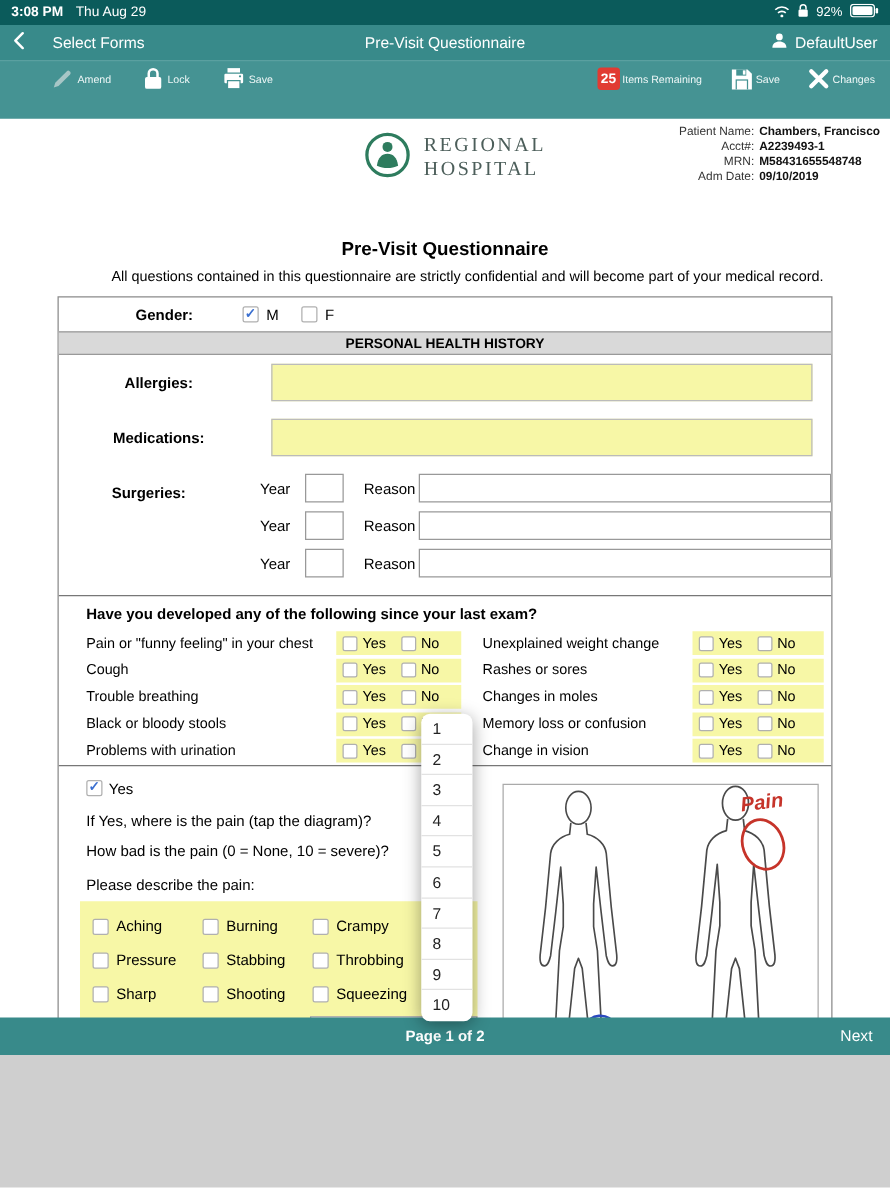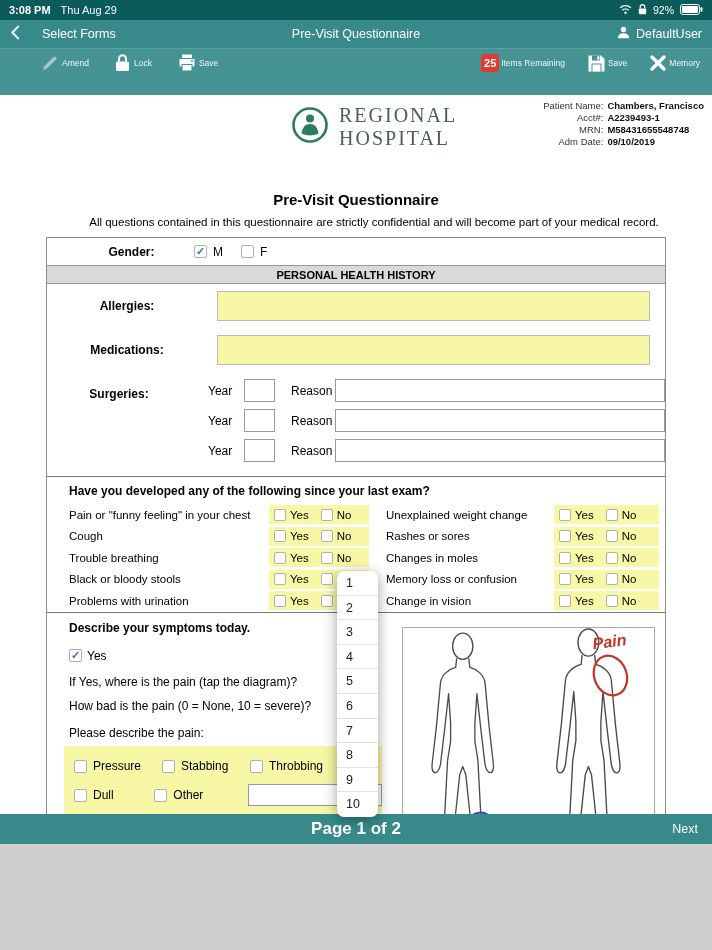--- a/index.html
+++ b/index.html
@@ -23,21 +23,21 @@
   .toolbar { height:47px; background:#459393; border-top:1px solid #5aa0a0; display:flex; align-items:flex-start; padding:4px 12px 0; }
   .tb-left { display:flex; gap:24px;margin-left:28px; }
   .tb-right { margin-left:auto; display:flex; gap:22px; }
   .tb-btn { display:flex; flex-direction:row; align-items:center; gap:2px; color:#eef7f7; font-size:8.5px; min-width:40px; cursor:pointer; }
   .tb-btn .ic { height:20px; display:flex; align-items:center; justify-content:center; }
   .badge { width:18px; height:18px; background:#e13b32; color:#fff; font-size:11px; font-weight:bold; display:flex; align-items:center; justify-content:center; border-radius:3px; }
 
   
   .header-row { position:relative; height:72px; }
   .logo { position:absolute; left:290px; top:9px; display:flex; align-items:center; gap:9px; }
-  .logo-text { font-family:"Liberation Serif", serif; font-size:20px; letter-spacing:2px; color:#4c5e5a; line-height:1.15; }
+  .logo-text { font-family:"Liberation Serif", serif; font-size:16px; letter-spacing:2px; color:#4c5e5a; line-height:1.15; }
   .patient { position:absolute; right:8px; top:5px; font-size:9.5px; color:#111; }
   .prow { display:flex; line-height:12px; }
   .plabel { width:72px; text-align:right; margin-right:4px; color:#333; }
   .pval { font-weight:bold; }
 
   
   .page-title { text-align:center; font-size:15px; font-weight:bold; margin-top:24px; }
   .confidential { text-align:center; font-size:11.5px; margin-top:8px;padding-left:36px; }
 
   
@@ -90,21 +90,21 @@
   .ann-red-text { fill:#c6342a; font-size:16px; font-style:italic; font-weight:bold; }
   .ann-blue-text { fill:#2b48c0; font-size:14px; font-style:italic; font-weight:bold; }
 
   
   .dropdown { position:absolute; left:337px; top:571px; width:41px; background:#fff; border-radius:7px; box-shadow:0 3px 14px rgba(0,0,0,0.38); z-index:40; overflow:hidden; }
   .dd-item { line-height:24.5px; height:24.6px; padding-left:9px; font-size:12.5px; border-bottom:1px solid #e2e2e2; color:#222; cursor:pointer; }
   .dd-item:last-child { border-bottom:none; }
 
   
   .footer { position:absolute; left:0; bottom:0; width:100%; height:30px; background:#388a8a; color:#fff; display:flex; align-items:center; justify-content:center; }
-  .footer-page { font-size:17px; font-weight:bold; }
+  .footer-page { font-size:12px; font-weight:bold; }
   .footer-next { position:absolute; right:14px; font-size:12.5px; cursor:pointer; }
 </style>
 </head>
 <body>
 
 <div class="screen">
 
   <div class="status-bar">
     <div class="sb-left">
       <span class="sb-time">3:08 PM</span>
@@ -195,21 +195,21 @@
             </svg>
           </span>
         <span>Save</span>
       </div>
       <div class="tb-btn">
         <span class="ic">
             <svg width="18" height="18" viewBox="0 0 18 18">
               <path d="M3,3 L15,15 M15,3 L3,15" stroke="#fff" stroke-width="3.4" stroke-linecap="round"></path>
             </svg>
           </span>
-        <span>Memory</span>
+        <span>Changes</span>
       </div>
     </div>
   </div>
 
   <div class="header-row">
     <div class="logo">
       <span><svg width="40" height="40" viewBox="0 0 40 40">
             <circle cx="20" cy="20" r="16.5" fill="none" stroke="#2e7c5e" stroke-width="2.6"></circle>
             <circle cx="20" cy="13.5" r="4" fill="#2e7c5e"></circle>
             <path d="M11.5,28.5 c1,-6.5 4,-9.5 8.5,-9.5 s7.5,3 8.5,9.5 c-5.5,2.5 -11.5,2.5 -17,0 z" fill="#2e7c5e"></path>
@@ -369,44 +369,71 @@
         <span class="cb"></span>
           <span class="yn-yes">Yes</span>
         <span class="cb"></span>
           <span>No</span>
       </span>
     </div>
 
     <div class="divider"></div>
 
     <div class="describe-section">
-      <div class="ds-header">Describe your symptoms today.</div>
 
       <div class="pain-row">
         <span class="cb">✓</span>
         <span>Yes</span>
       </div>
 
       <div class="ds-bold">If Yes, where is the pain (tap the diagram)?</div>
       <div class="ds-normal">How bad is the pain (0 = None, 10 = severe)?</div>
       <div class="ds-please">Please describe the pain:</div>
 
       <div class="pd-box">
         <div class="pd-row">
           <span class="pd-pair">
               <span class="cb"></span>
+              <span>Aching</span>
+            </span>
+          <span class="pd-pair">
+              <span class="cb"></span>
+              <span>Burning</span>
+            </span>
+          <span class="pd-pair">
+              <span class="cb"></span>
+              <span>Crampy</span>
+            </span>
+        </div>
+        <div class="pd-row">
+          <span class="pd-pair">
+              <span class="cb"></span>
               <span>Pressure</span>
             </span>
           <span class="pd-pair">
               <span class="cb"></span>
               <span>Stabbing</span>
             </span>
           <span class="pd-pair">
               <span class="cb"></span>
               <span>Throbbing</span>
+            </span>
+        </div>
+        <div class="pd-row">
+          <span class="pd-pair">
+              <span class="cb"></span>
+              <span>Sharp</span>
+            </span>
+          <span class="pd-pair">
+              <span class="cb"></span>
+              <span>Shooting</span>
+            </span>
+          <span class="pd-pair">
+              <span class="cb"></span>
+              <span>Squeezing</span>
             </span>
         </div>
         <div class="pd-row pd-row-last">
           <span class="pd-pair">
               <span class="cb"></span>
               <span>Dull</span>
             </span>
           <span class="pd-pair">
               <span class="cb"></span>
               <span>Other</span>

